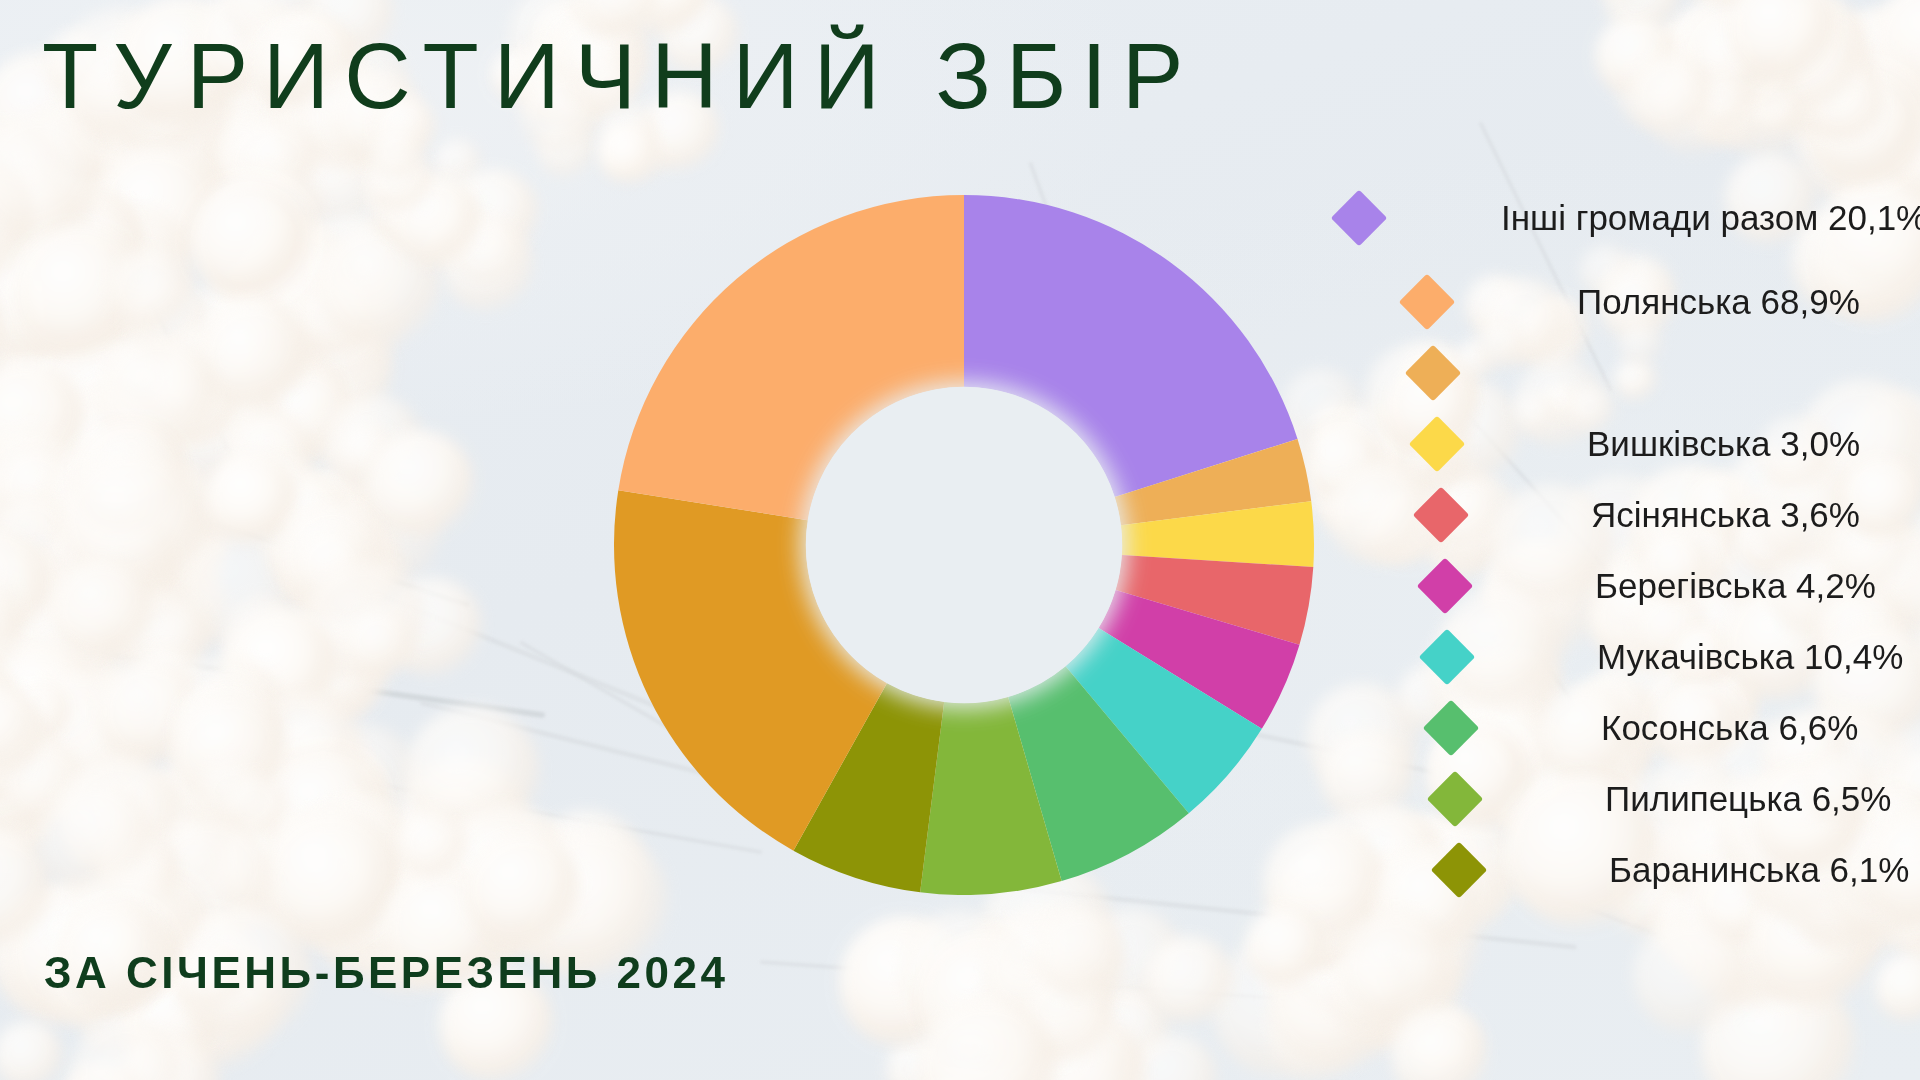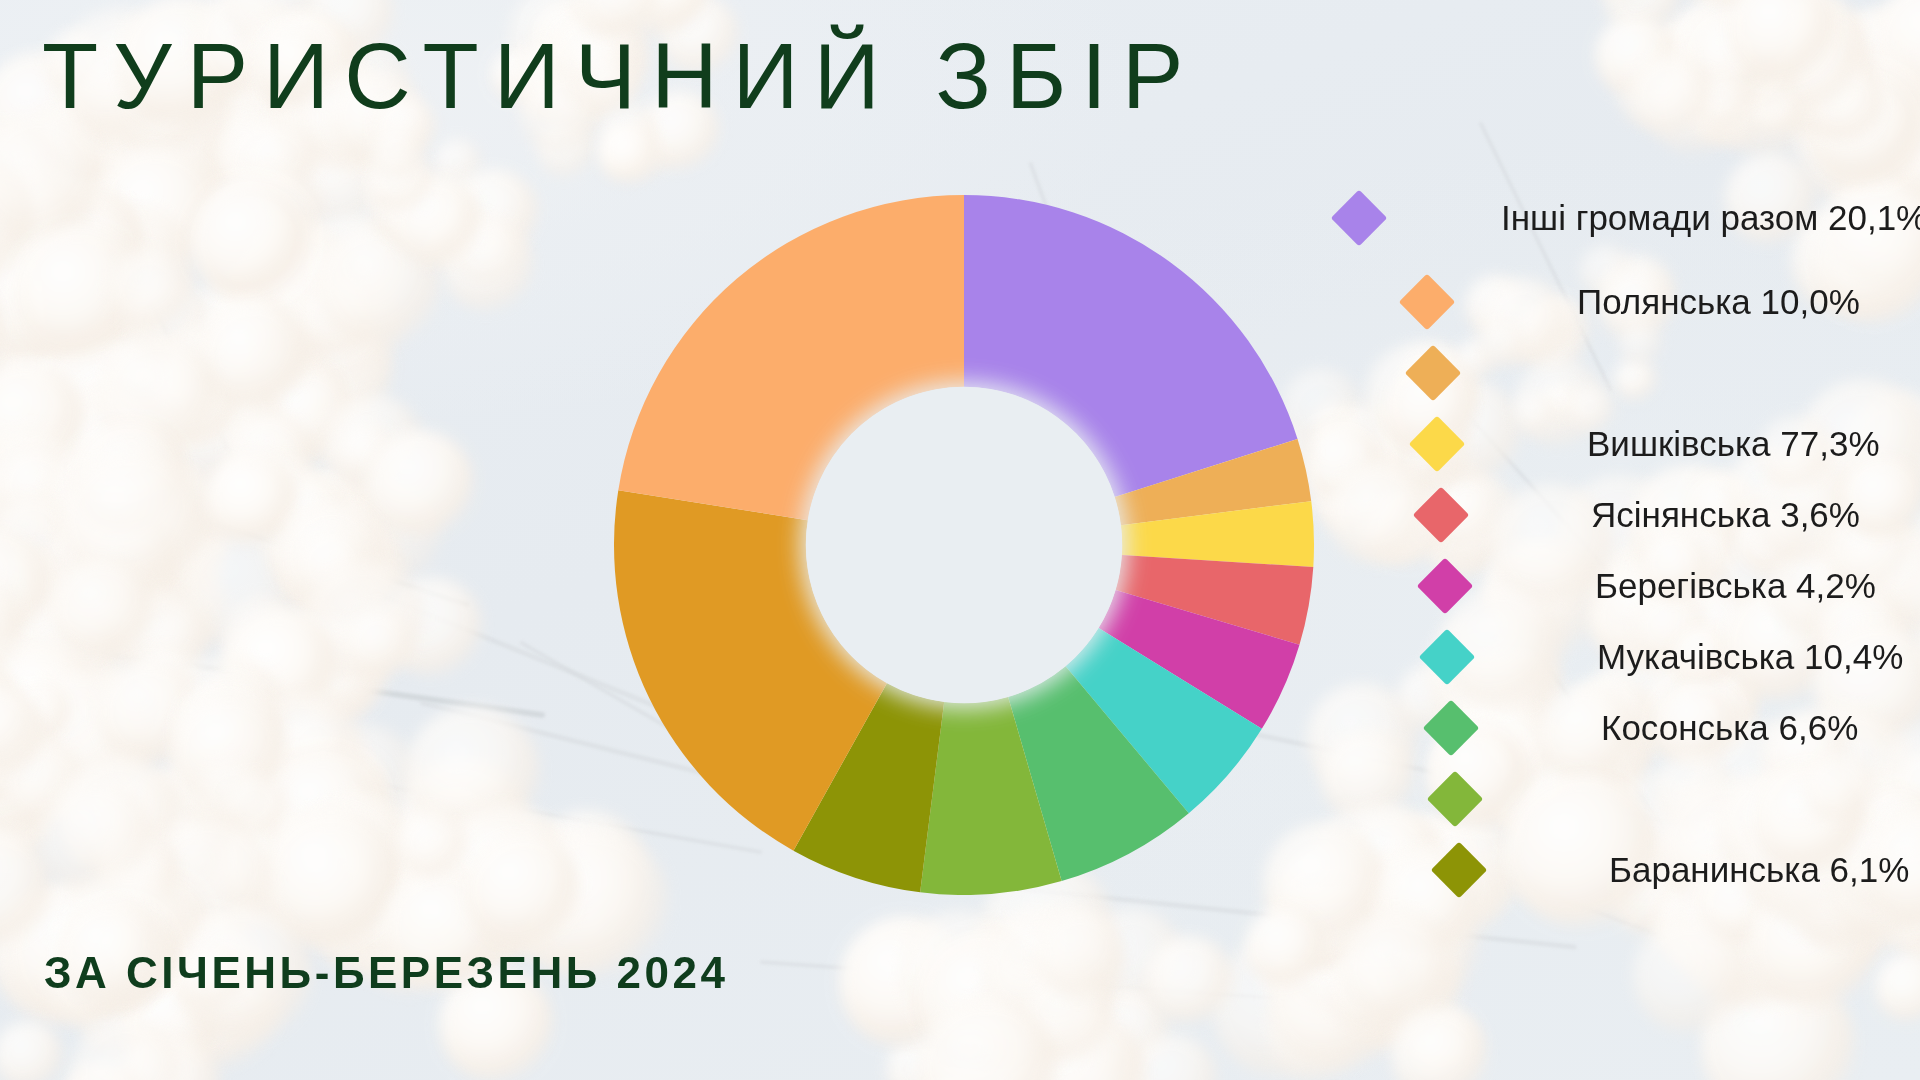--- a/index.html
+++ b/index.html
@@ -763,32 +763,32 @@
     <div class="legend-row first">
       <div style="width: 0px; flex: 0 0 0px;"></div>
       <div class="diamond" style="background: rgb(168, 131, 234);"></div>
       <div style="width: 34px; flex: 0 0 34px;"></div>
       <div class="legend-label">Інші громади разом 20,1%</div>
     </div>
     <div class="legend-row">
       <div style="width: 68px; flex: 0 0 68px;"></div>
       <div class="diamond" style="background: rgb(252, 173, 107);"></div>
       <div style="width: 42px; flex: 0 0 42px;"></div>
-      <div class="legend-label">Полянська  10,0%</div>
+      <div class="legend-label">Полянська  68,9%</div>
     </div>
     <div class="legend-row">
       <div style="width: 74px; flex: 0 0 74px;"></div>
       <div class="diamond" style="background: rgb(238, 175, 87);"></div>
       <div style="width: 42px; flex: 0 0 42px;"></div>
     </div>
     <div class="legend-row">
       <div style="width: 78px; flex: 0 0 78px;"></div>
       <div class="diamond" style="background: rgb(252, 217, 73);"></div>
       <div style="width: 42px; flex: 0 0 42px;"></div>
-      <div class="legend-label">Вишківська  77,3%</div>
+      <div class="legend-label">Вишківська  3,0%</div>
     </div>
     <div class="legend-row">
       <div style="width: 82px; flex: 0 0 82px;"></div>
       <div class="diamond" style="background: rgb(232, 102, 106);"></div>
       <div style="width: 42px; flex: 0 0 42px;"></div>
       <div class="legend-label">Ясінянська 3,6%</div>
     </div>
     <div class="legend-row">
       <div style="width: 86px; flex: 0 0 86px;"></div>
       <div class="diamond" style="background: rgb(209, 63, 168);"></div>
@@ -804,20 +804,21 @@
     <div class="legend-row">
       <div style="width: 92px; flex: 0 0 92px;"></div>
       <div class="diamond" style="background: rgb(87, 191, 110);"></div>
       <div style="width: 42px; flex: 0 0 42px;"></div>
       <div class="legend-label">Косонська  6,6%</div>
     </div>
     <div class="legend-row">
       <div style="width: 96px; flex: 0 0 96px;"></div>
       <div class="diamond" style="background: rgb(131, 183, 58);"></div>
       <div style="width: 42px; flex: 0 0 42px;"></div>
+      <div class="legend-label">Пилипецька  6,5%</div>
     </div>
     <div class="legend-row">
       <div style="width: 100px; flex: 0 0 100px;"></div>
       <div class="diamond" style="background: rgb(141, 148, 6);"></div>
       <div style="width: 42px; flex: 0 0 42px;"></div>
       <div class="legend-label">Баранинська  6,1%</div>
     </div>
   </div>
 
 <div id="caption">ЗА СІЧЕНЬ-БЕРЕЗЕНЬ 2024</div>

